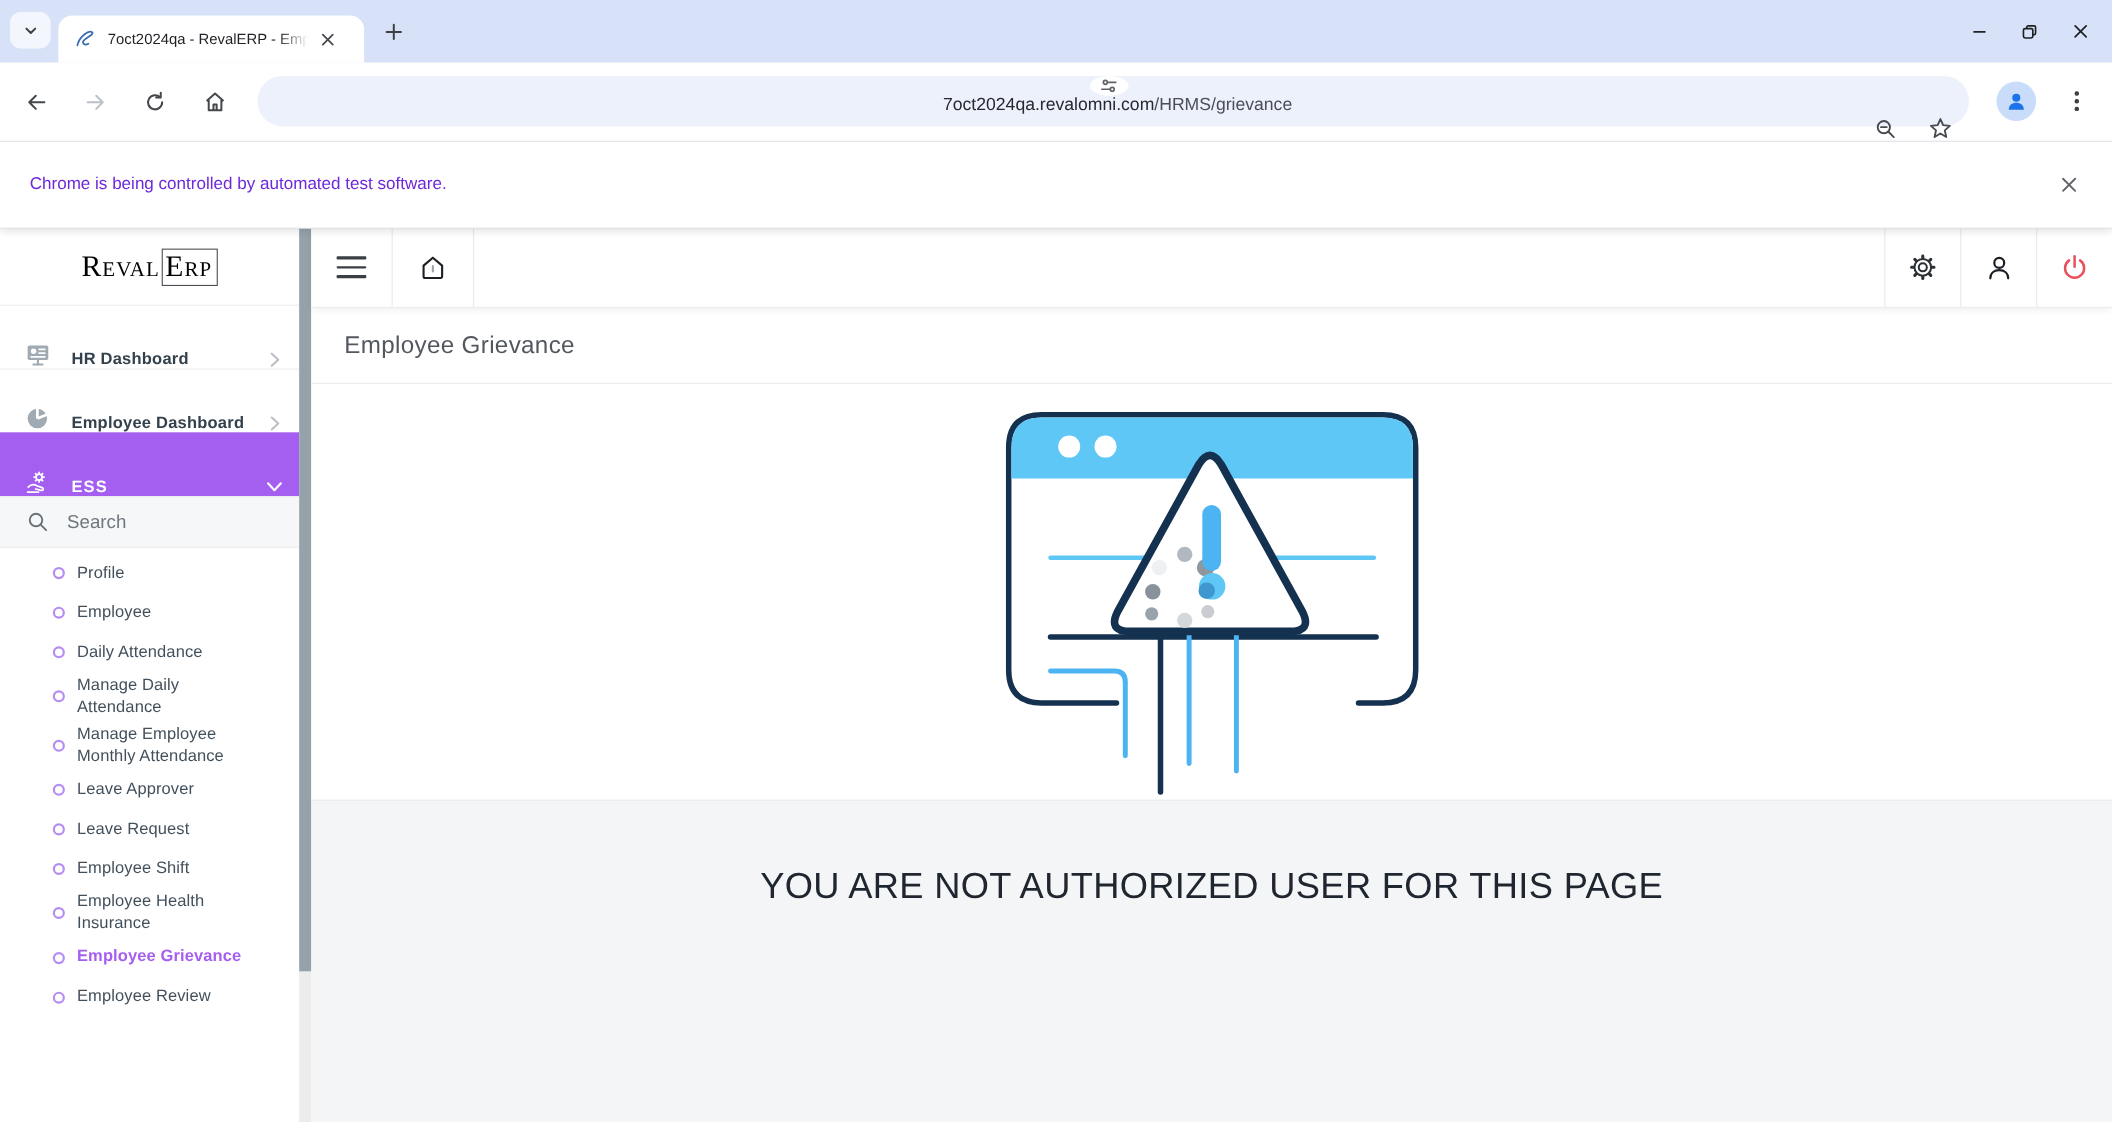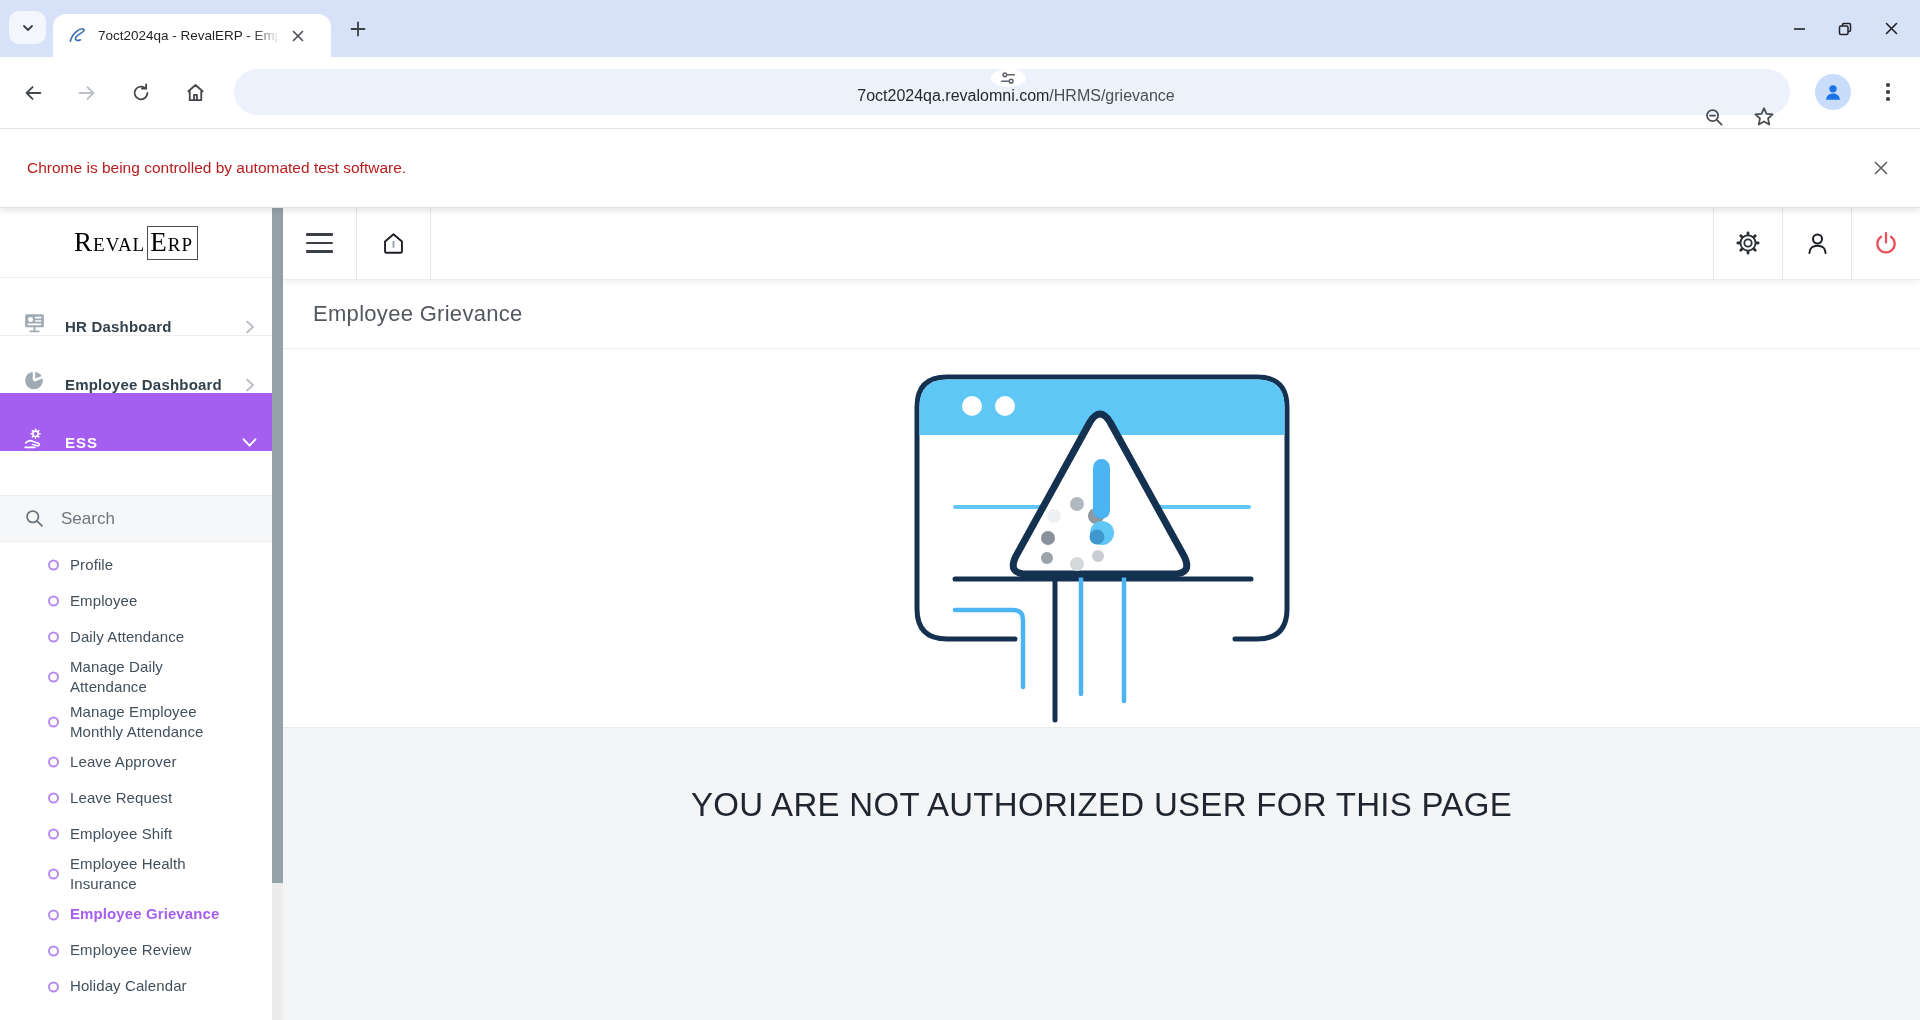--- a/index.html
+++ b/index.html
@@ -30,40 +30,40 @@
   .omni-right { margin-left:auto; display:flex; align-items:center; gap:26px; }
   .avatar { position:absolute; left:1815px; top:17px; width:36px; height:36px; border-radius:50%;
             background:#c9ddfb; display:flex; align-items:center; justify-content:center; }
   .kebab  { position:absolute; left:1874px; top:21px; width:28px; height:28px; display:flex; flex-direction:column;
             align-items:center; justify-content:center; gap:3.5px; }
   .kebab i { width:3.5px; height:3.5px; border-radius:50%; background:#3c4043; }
 
   .infobar { position:absolute; left:0; top:128px; width:1920px; height:79px; background:#fff;
              border-top:1px solid #e0e3e8; box-shadow:0 1px 0 #dfe1e4, 0 4px 7px rgba(0,0,0,.10); z-index:5;
              display:flex; align-items:center; }
-  .infobar-text { font-size:15.5px; color:#b91c1c; margin-left:27px; }
+  .infobar-text { font-size:15.5px; color:#6d28d9; margin-left:27px; }
   .infobar-close { position:absolute; right:24px; top:24px; width:30px; height:30px; display:flex; align-items:center; justify-content:center; }
 
   
   .app { position:absolute; left:0; top:207px; width:1920px; height:813px; background:#fff; }
 
   
   .sidebar { position:absolute; left:0; top:0; width:272px; height:813px; background:#fff; overflow:hidden; }
   .side-scroll { position:absolute; left:272px; top:0; width:11px; height:813px; background:#ececec; }
   .side-thumb { position:absolute; left:0; top:0; width:11px; height:676px; background:#96a2aa; }
   .logo-row { height:70px; display:flex; align-items:center; justify-content:center; }
   .logo { font-family:"Liberation Serif", serif; font-variant:small-caps; font-size:27px; color:#000000; letter-spacing:1px; }
   .logo .boxed { border:1.5px solid #4d4d55; padding:0 4px 2px 2px; margin-left:2px; }
   .navrow { height:58px; border-top:1px solid #ededef; display:flex; align-items:flex-end; padding:0 14px 0 22px; }
   .navrow .lbl { font-size:15px; font-weight:600; color:#33414d; letter-spacing:.2px; margin-left:18px; }
   .navrow .chev { margin-left:auto; }
   .navrow.ess { background:#a55ff0; border-top:none; }
   .navrow.ess .lbl { color:#fff; letter-spacing:1px; }
   .searchrow { height:47px; background:#f6f7f8; border-top:1px solid #ededef; border-bottom:1px solid #ededef;
-               display:flex; align-items:center; padding-left:24px;margin-top:44px; }
+               display:flex; align-items:center; padding-left:24px; }
   .searchrow input { border:none; outline:none; background:transparent; font-size:17px; color:#565e66;
                      font-family:"Liberation Sans", sans-serif; margin-left:16px; width:150px; }
   .searchrow input::placeholder { color:#6e767e; opacity:1; }
   .items { list-style:none; padding-top:5px; }
   .item { position:relative; display:flex; align-items:center; min-height:36px; padding:2px 0 2px 70px; }
   .bullet { position:absolute; left:48px; top:50%; transform:translateY(-50%); width:11px; height:11px;
             border:2px solid #b68cf3; border-radius:50%; }
   .item-label { font-size:15px; color:#42505c; width:150px; line-height:1.35; letter-spacing:.1px; }
   .item.active .item-label { color:#a55ff0; font-weight:600; }
 
@@ -291,24 +291,20 @@
           <span class="item-label">Employee Health Insurance</span>
         </li>
       <li class="item active">
           <span class="bullet"></span>
           <span class="item-label">Employee Grievance</span>
         </li>
       <li class="item">
           <span class="bullet"></span>
           <span class="item-label">Employee Review</span>
         </li>
-      <li class="item">
-          <span class="bullet"></span>
-          <span class="item-label">Holiday Calendar</span>
-        </li>
     </ul>
   </div>
   <div class="side-scroll">
       <div class="side-thumb"></div>
     </div>
 
   <div class="main">
     <div class="app-toolbar">
       <div class="tool-cell">
         <span class="burger">

